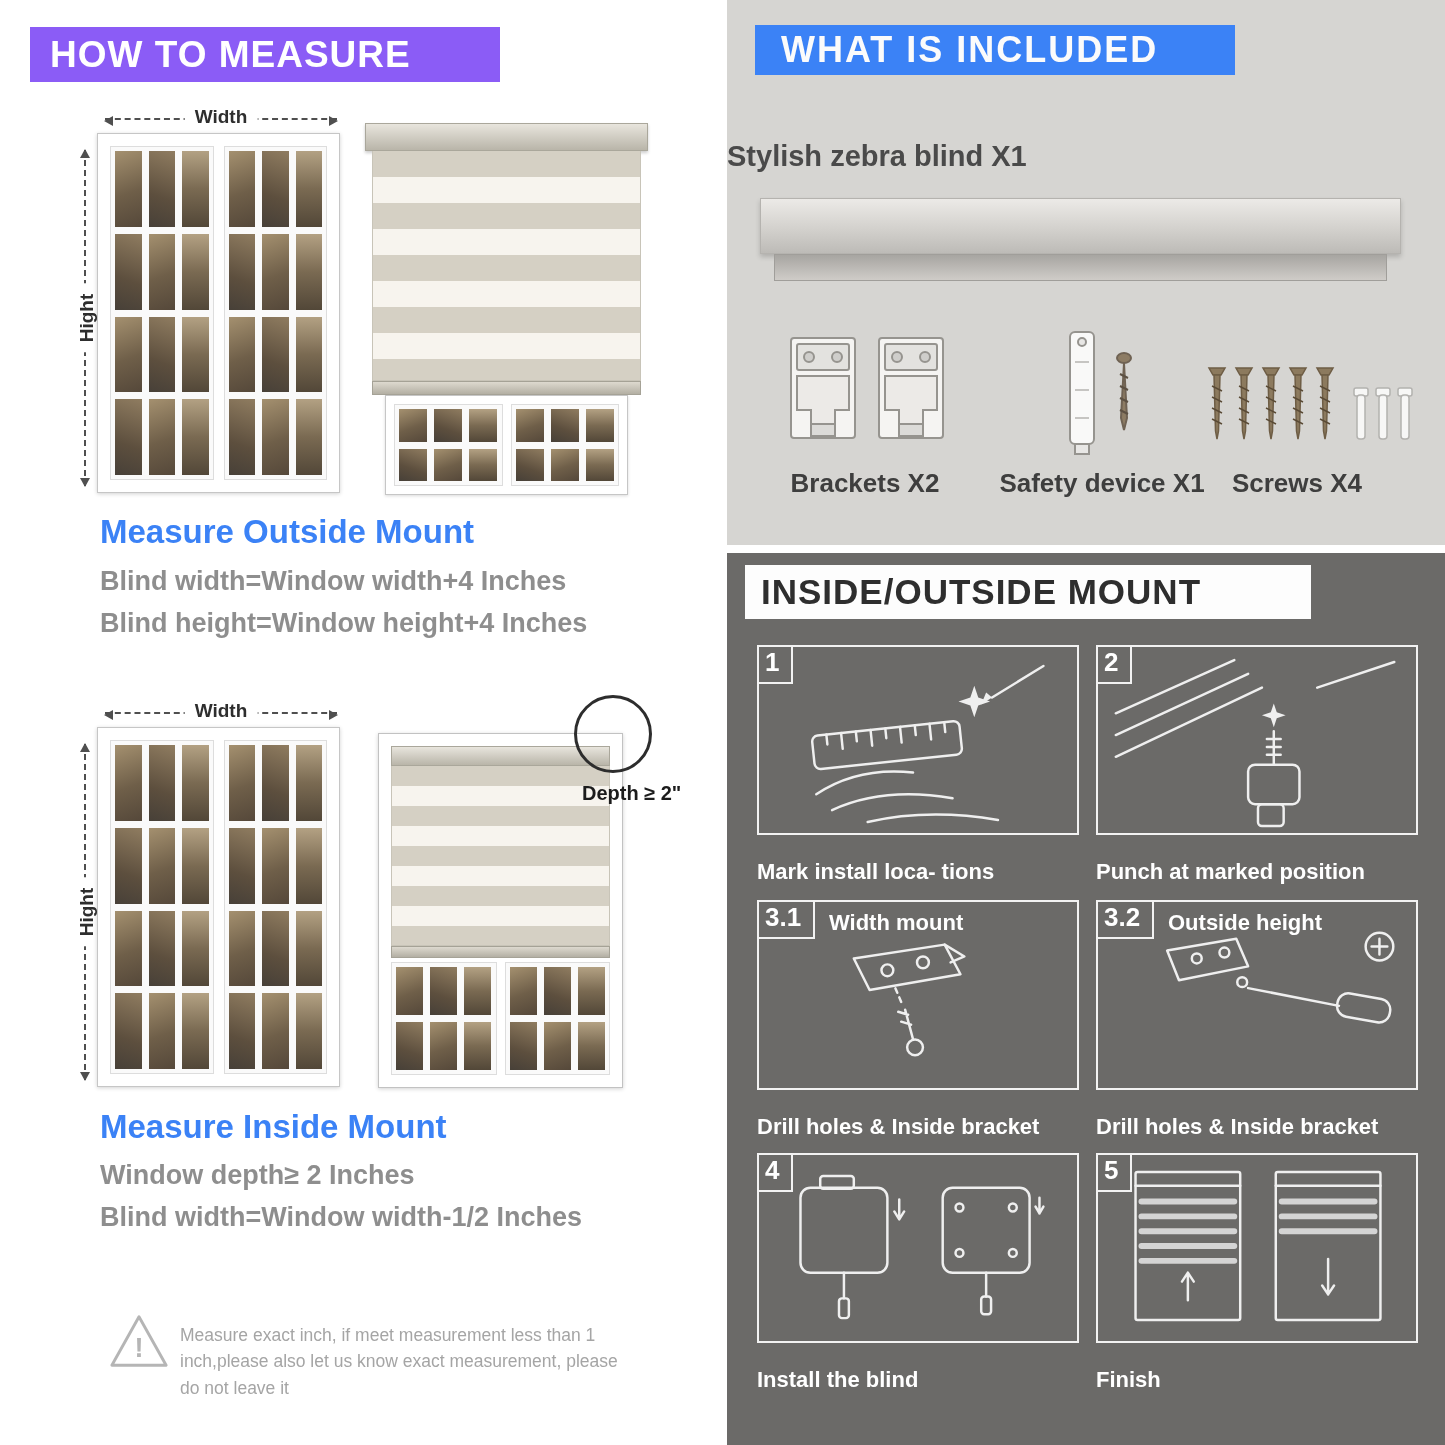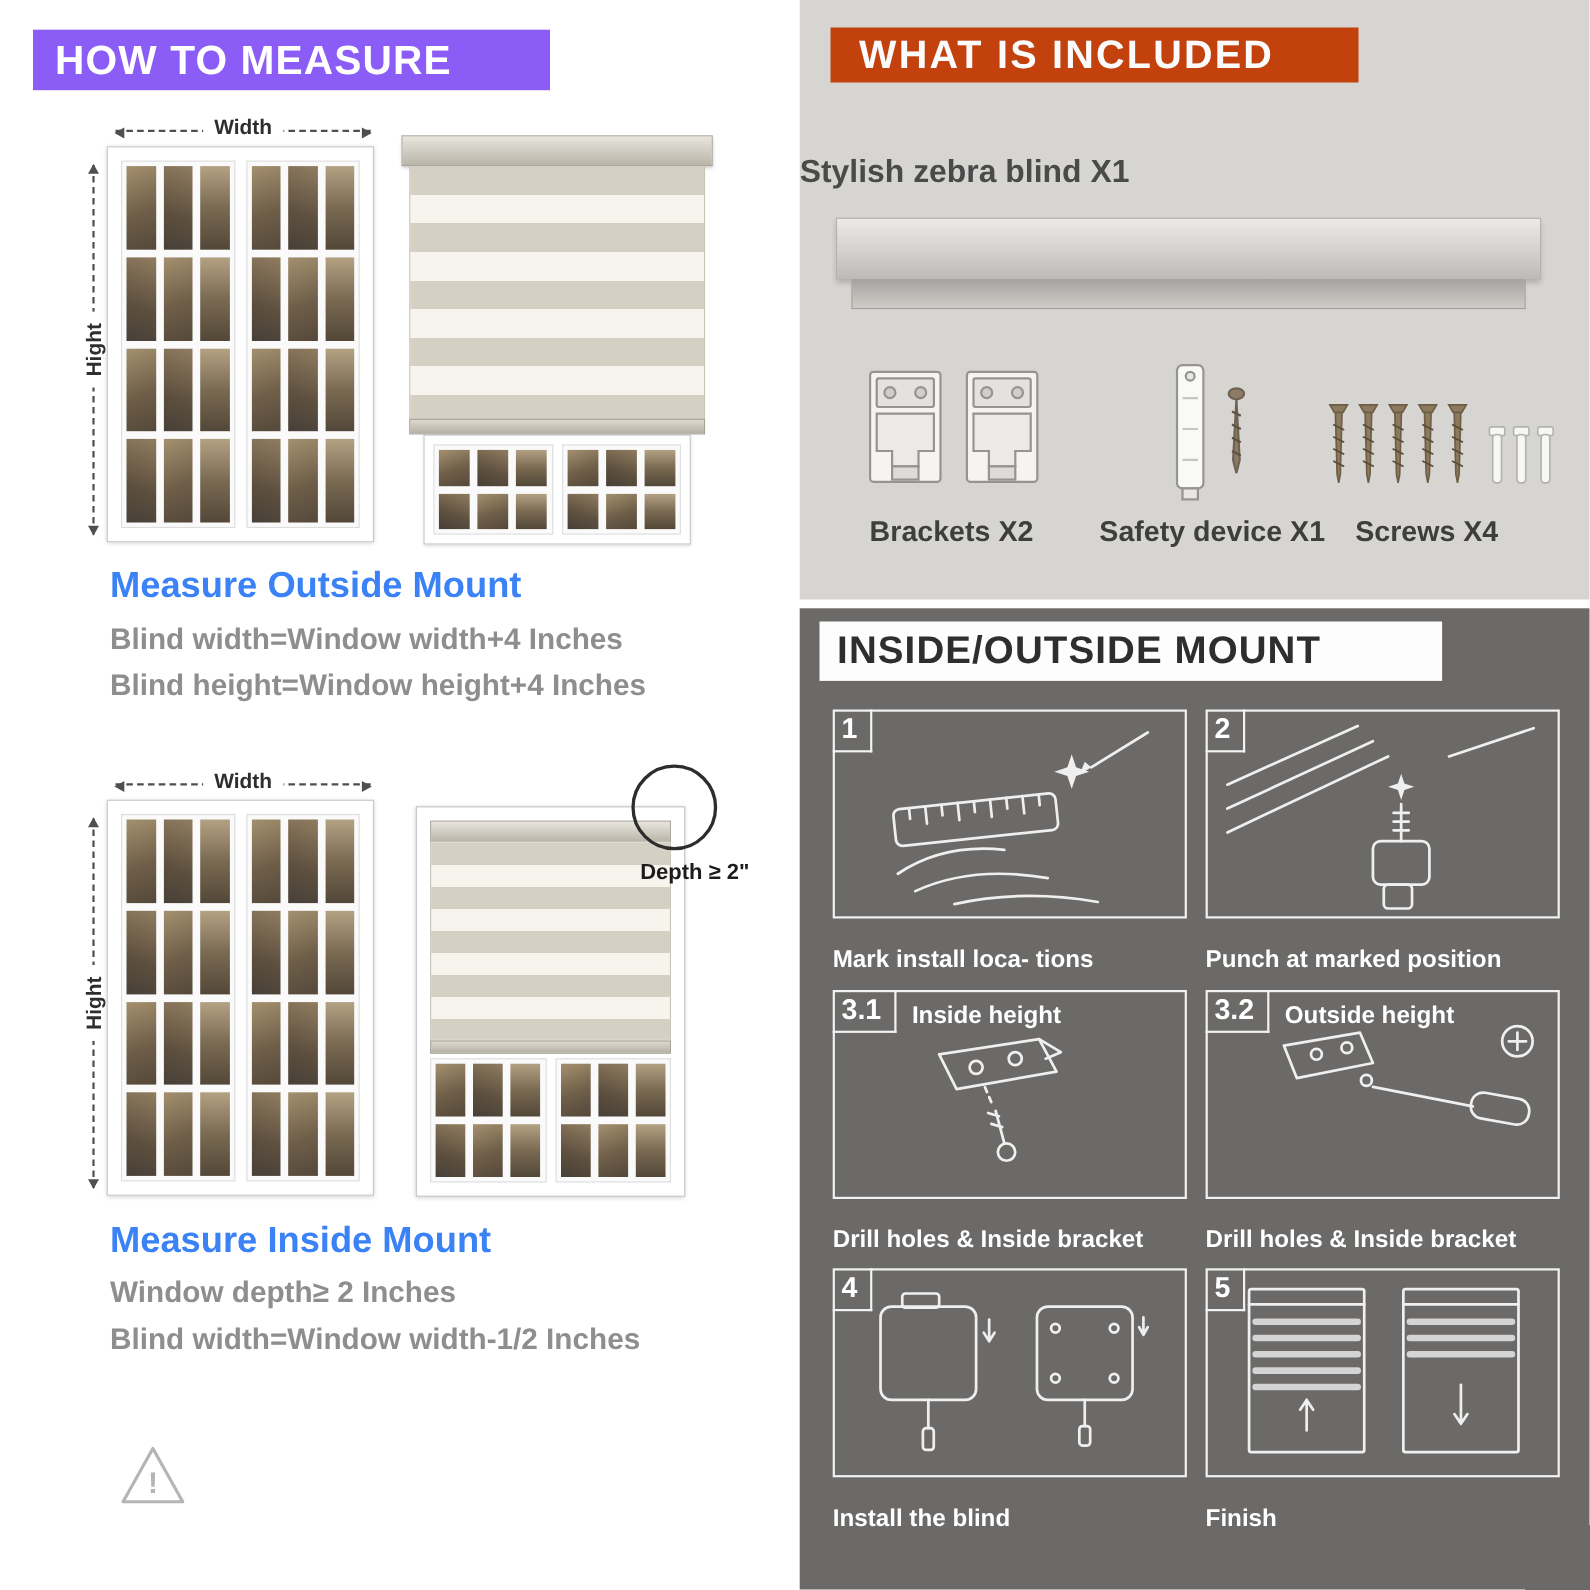--- a/index.html
+++ b/index.html
@@ -59,21 +59,21 @@
   .brail2{height:12px;background:linear-gradient(180deg,#ddd9cf,#b3afa3);border:1px solid #a5a296}
   .pane-row{flex:1;display:flex;gap:8px;padding-top:4px}
 
   .depth-circle{position:absolute;left:574px;top:695px;width:78px;height:78px;border:3px solid #2d2d2d;border-radius:50%}
   .depth-label{position:absolute;left:582px;top:782px;font-size:20px;font-weight:bold;color:#1c1c1c;white-space:nowrap}
 
   .warn-text{position:absolute;left:180px;top:1322px;width:460px;font-size:17.5px;color:#a5a5a5;line-height:1.5}
 
   
   .included{left:727px;top:0;width:718px;height:545px;background:#d6d5d2}
-  .banner-light{position:absolute;left:28px;top:25px;width:480px;height:50px;background:#c2410c;color:#fbfbfb;
+  .banner-light{position:absolute;left:28px;top:25px;width:480px;height:50px;background:#3b82f6;color:#fbfbfb;
     font-size:36px;font-weight:bold;line-height:50px;padding-left:26px;letter-spacing:2px}
   .product-label{position:absolute;left:0;top:140px;width:100%;text-align:left;
     font-size:29px;font-weight:bold;color:#4a4a4a}
   .rail-main{position:absolute;left:33px;top:198px;width:641px;height:56px;
     background:linear-gradient(180deg,#eceae7 0%,#d3d1cd 55%,#bdbbb7 100%);border:1px solid #b5b3af;
     box-shadow:0 3px 5px rgba(0,0,0,.18)}
   .rail-lower{position:absolute;left:47px;top:254px;width:613px;height:27px;
     background:linear-gradient(180deg,#a7a5a1,#cfccc8);border:1px solid #a09e9a}
   .inc-label{position:absolute;top:468px;text-align:center;font-size:26px;font-weight:bold;color:#3e3e3e}
 
@@ -226,20 +226,21 @@
     <div class="depth-label">Depth ≥ 2"</div>
 
     <div class="m-title" style="left:100px;top:1108px">Measure Inside Mount</div>
     <div class="gline" style="left:100px;top:1160px">Window depth≥ 2 Inches</div>
     <div class="gline" style="left:100px;top:1202px">Blind width=Window width-1/2 Inches</div>
 
     <svg class="abs" style="left:108px;top:1310px;width:62px;height:62px" viewBox="0 0 64 60">
       <path d="M32 5 L60 55 H4 Z" fill="none" stroke="#b5b5b5" stroke-width="3" stroke-linejoin="round"></path>
       <text x="32" y="47" text-anchor="middle" font-size="28" font-weight="bold" fill="#b5b5b5">!</text>
     </svg>
+    <div class="warn-text">Measure exact inch, if meet measurement less than 1 inch,please also let us know exact measurement, please do not leave it</div>
   </section>
 
   <section class="included">
     <div class="banner-light">WHAT IS INCLUDED</div>
     <div class="product-label">Stylish zebra blind X1</div>
 
     <div class="rail-main"></div>
     <div class="rail-lower"></div>
 
     <svg class="abs" style="left:58px;top:330px;width:165px;height:135px" viewBox="0 0 165 135">
@@ -330,21 +331,21 @@
         <svg class="step-art art" viewBox="0 0 322 186">
           <path d="M96 56 L188 42 L204 72 L112 88 Z"></path>
           <circle cx="130" cy="68" r="6"></circle>
             <circle cx="166" cy="60" r="6"></circle>
           <path d="M188 42 l20 12 -14 6"></path>
           <path d="M144 100 l-6 -14" stroke-dasharray="5 5"></path>
           <circle cx="158" cy="146" r="8"></circle>
           <path d="M156 138 l-8 -30 M144 120 l10 3 M141 110 l10 3"></path>
         </svg>
         <span class="step-num">3.1</span>
-        <span class="step-label">Inside height</span>
+        <span class="step-label">Width mount</span>
       </div>
       <div class="step-caption">Drill holes &amp;  Inside bracket</div>
     </div>
 
     <div class="step" style="left:369px;top:347px">
       <div class="step-box">
         <svg class="step-art art" viewBox="0 0 322 186">
           <path d="M70 48 L140 36 L152 64 L82 78 Z"></path>
           <circle cx="100" cy="56" r="5"></circle>
             <circle cx="128" cy="50" r="5"></circle>

